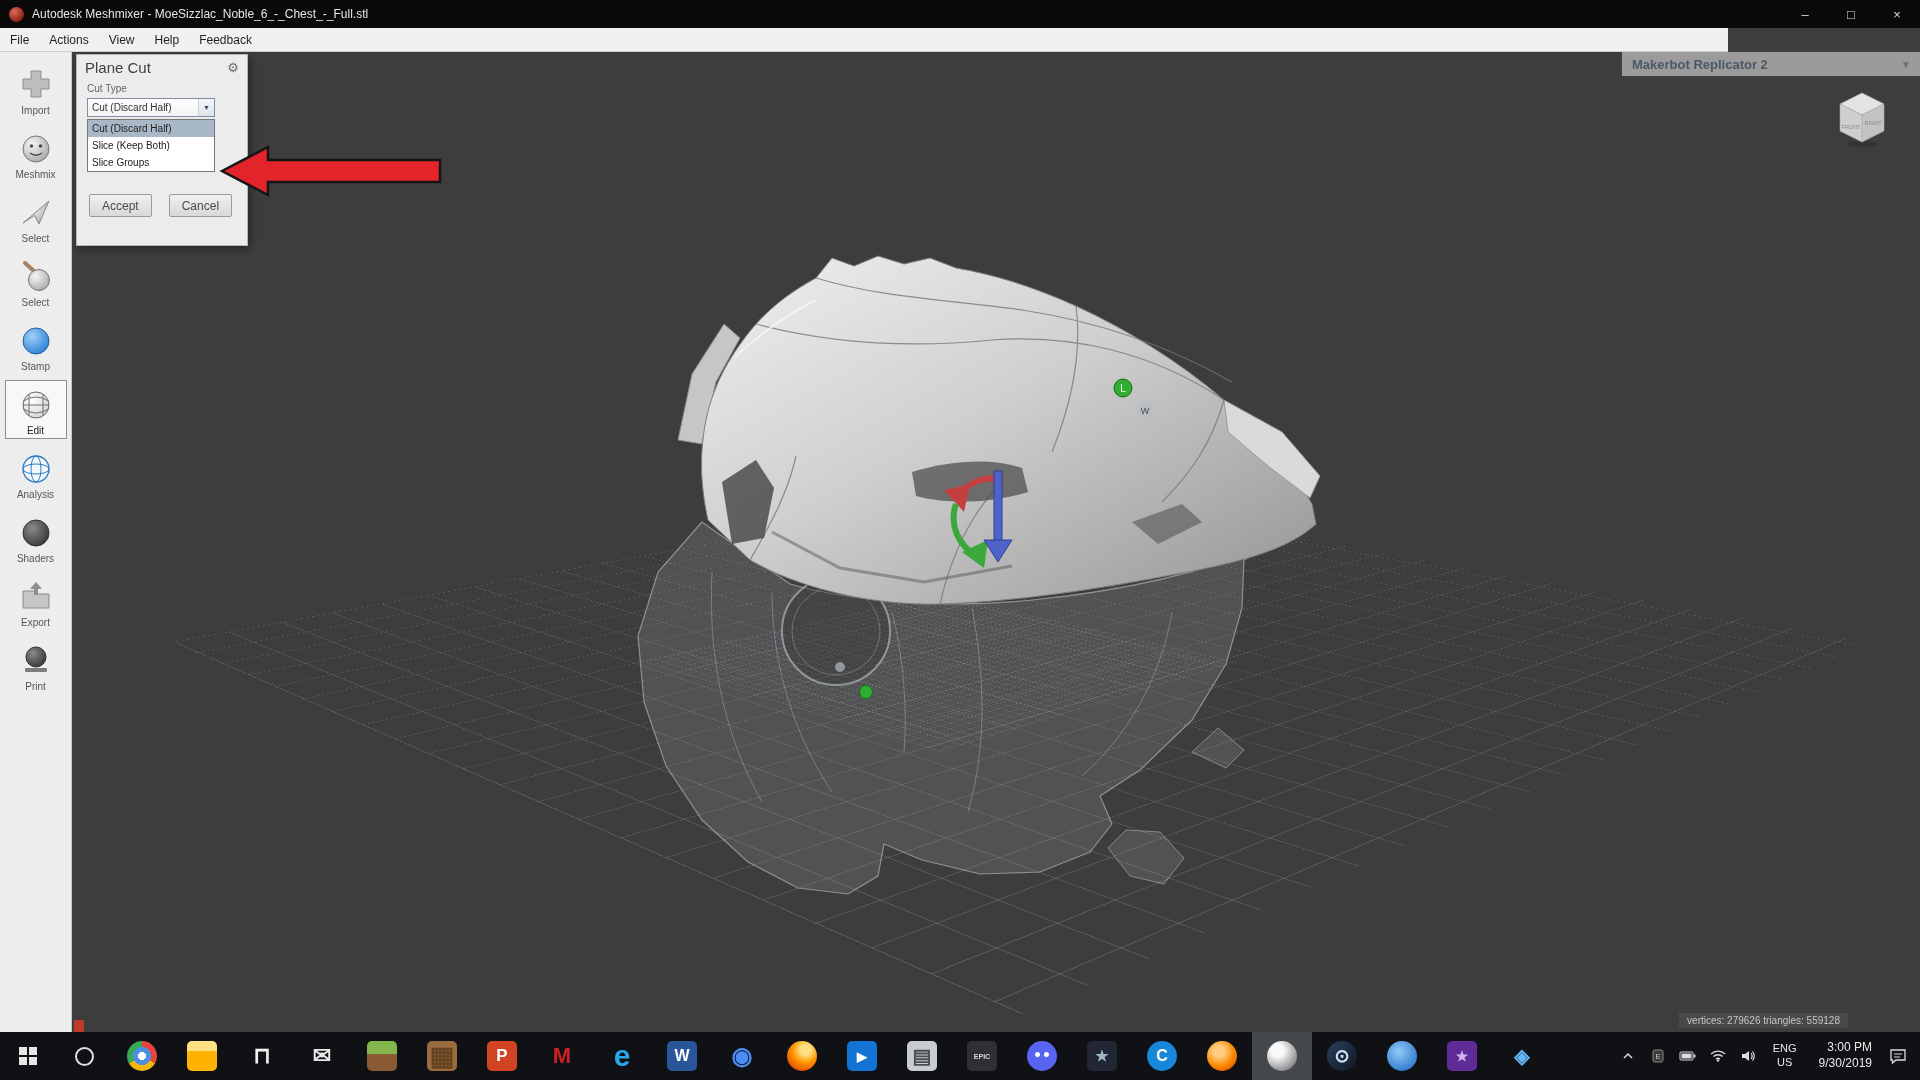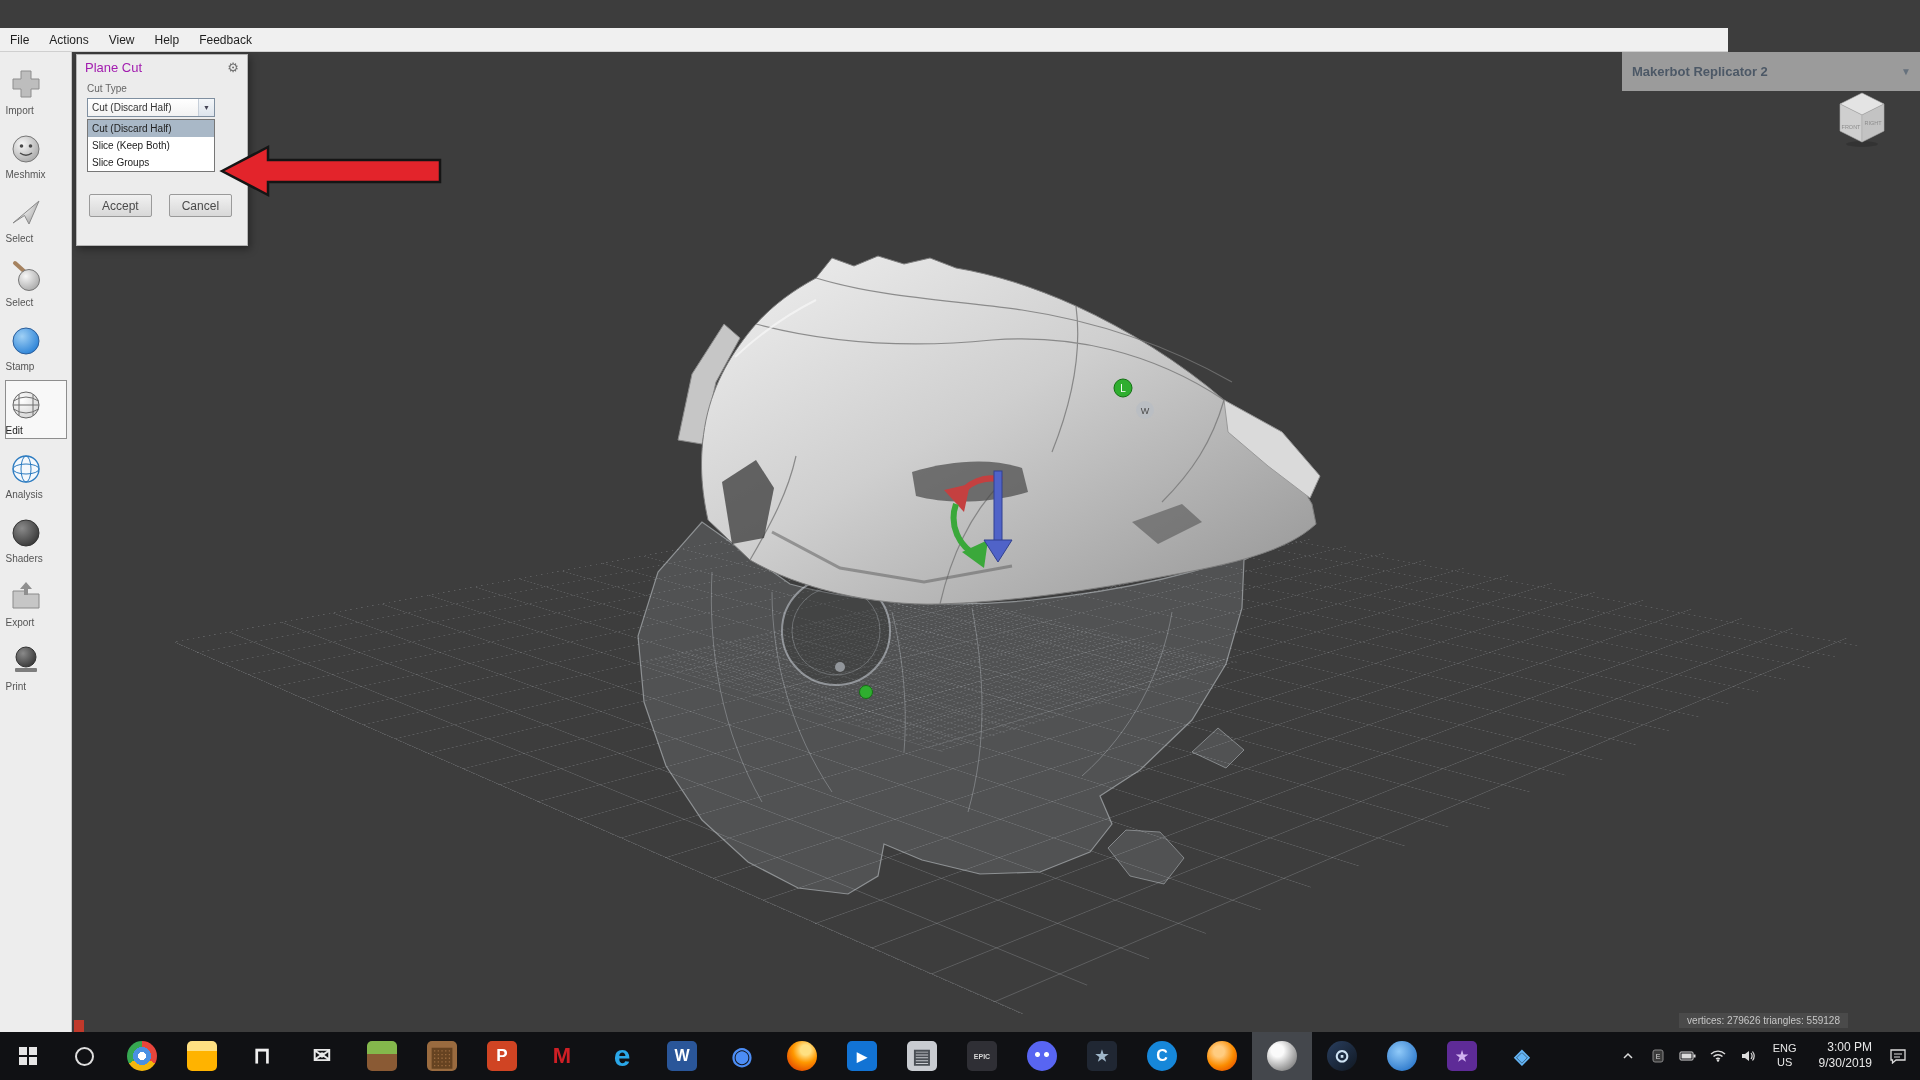--- a/index.html
+++ b/index.html
@@ -18,21 +18,21 @@
 
   
   .menubar{position:absolute;left:0;top:28px;width:1728px;height:24px;background:#f0f0f0;
            border-bottom:1px solid #cfcfcf;display:flex;align-items:center;z-index:19;box-sizing:border-box;}
   .menu-item{padding:0 10px;font-size:12px;color:#1e1e1e;}
 
   
   .sidebar{position:absolute;left:0;top:52px;width:72px;height:980px;background:#ededed;
            border-right:1px solid #c4c4c4;display:flex;flex-direction:column;align-items:center;
            padding-top:8px;box-sizing:border-box;z-index:18;}
-  .tool{width:62px;margin-bottom:5px;display:flex;flex-direction:column;align-items:flex-start;
+  .tool{width:62px;margin-bottom:5px;display:flex;flex-direction:column;align-items:center;
         padding:3px 0 2px;border:1px solid transparent;box-sizing:border-box;}
   .tool.active{background:#f8f8f8;border-color:#8e8e8e;}
   .tool-icon{width:40px;height:40px;}
   .tool-label{font-size:10px;color:#555;margin-top:1px;}
   .tool.active .tool-label{color:#222;}
 
   
   .viewport{position:absolute;left:72px;top:52px;width:1848px;height:980px;background:#3d3d3d;overflow:hidden;}
   .grid-plane{position:absolute;z-index:0;}
   .grid-main{left:350px;top:-10px;width:1200px;height:1200px;
@@ -40,36 +40,36 @@
                      repeating-linear-gradient(90deg,rgba(205,210,216,.22) 0 1px,transparent 1px 56px);
     transform:perspective(2000px) rotateX(75deg) rotateZ(45deg);}
   .grid-dense{left:660px;top:400px;width:420px;height:420px;
     background-image:repeating-linear-gradient(0deg,rgba(200,206,212,.18) 0 1px,transparent 1px 13px),
                      repeating-linear-gradient(90deg,rgba(200,206,212,.18) 0 1px,transparent 1px 13px);
     transform:perspective(2000px) rotateX(75deg) rotateZ(45deg);}
   .scene{position:absolute;inset:0;width:1848px;height:980px;z-index:1;}
   .overlay{position:absolute;inset:0;width:1848px;height:980px;z-index:6;pointer-events:none;}
 
   
-  .printer-bar{position:absolute;right:0;top:0;width:298px;height:39px;background:#9b9b9b;
+  .printer-bar{position:absolute;right:0;top:0;width:298px;height:24px;background:#9b9b9b;
                display:flex;align-items:center;z-index:3;}
   .printer-label{font-size:13px;font-weight:bold;color:#4c5866;margin-left:10px;}
   .printer-arrow{margin-left:auto;margin-right:9px;font-size:10px;color:#66717d;}
 
   .viewcube{position:absolute;right:26px;top:32px;width:64px;height:64px;z-index:3;}
 
   .status{position:absolute;right:72px;bottom:4px;background:#4a4a4a;color:#c6c6c6;
           font-size:10px;padding:2px 8px;z-index:3;}
   .red-sliver{position:absolute;left:2px;bottom:0;width:10px;height:12px;background:#c0392b;z-index:3;}
 
   
   .dialog{position:absolute;left:4px;top:2px;width:172px;min-height:192px;background:#ececec;
           border:1px solid #b5b5b5;box-shadow:2px 3px 8px rgba(0,0,0,.4);z-index:5;box-sizing:border-box;}
   .dlg-head{height:24px;display:flex;align-items:center;padding:0 8px;}
-  .dlg-title{font-size:13px;color:#a21caf;}
+  .dlg-title{font-size:15px;color:#404040;}
   .gear{margin-left:auto;font-size:13px;color:#707070;}
   .cut-type-label{margin:4px 0 4px 10px;font-size:10px;color:#666;}
   .combo{margin-left:10px;width:128px;height:19px;background:linear-gradient(#fff,#f2f2f2);
          border:1px solid #7f8fa0;display:flex;align-items:center;font-size:10px;color:#333;
          padding-left:4px;box-sizing:border-box;}
   .combo-arrow{margin-left:auto;width:15px;height:100%;display:flex;align-items:center;justify-content:center;
                font-size:7px;color:#445;border-left:1px solid #c7cfd9;background:linear-gradient(#f4f7fa,#dde4ec);}
   .listbox{margin:2px 0 0 10px;width:128px;background:#fff;border:1px solid #777;box-sizing:border-box;}
   .listrow{height:17px;line-height:17px;font-size:10px;padding-left:4px;color:#222;}
   .listrow.selected{background:#a9b8c7;}
@@ -152,20 +152,29 @@
       </symbol>
     <symbol id="s-print" viewBox="0 0 40 40">
         <circle cx="20" cy="17" r="10" fill="url(#sgDark)" stroke="#333"></circle>
         <rect x="9" y="28" width="22" height="4" rx="1" fill="#7d7d7d"></rect>
       </symbol>
   </defs>
 </svg>
 
 <div class="screen">
 
+  <div class="titlebar">
+    <span class="app-logo"></span>
+    <span class="win-title">Autodesk Meshmixer - MoeSizzlac_Noble_6_-_Chest_-_Full.stl</span>
+    <div class="win-controls">
+      <div class="win-btn">–</div>
+      <div class="win-btn">□</div>
+      <div class="win-btn">×</div>
+    </div>
+  </div>
 
   <div class="menubar">
 
       <div class="menu-item">File</div>
 
       <div class="menu-item">Actions</div>
 
       <div class="menu-item">View</div>
 
       <div class="menu-item">Help</div>

